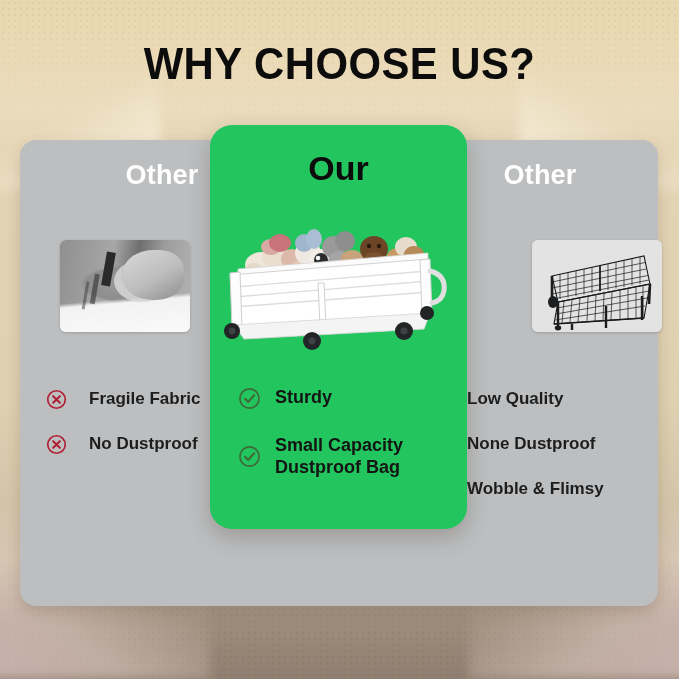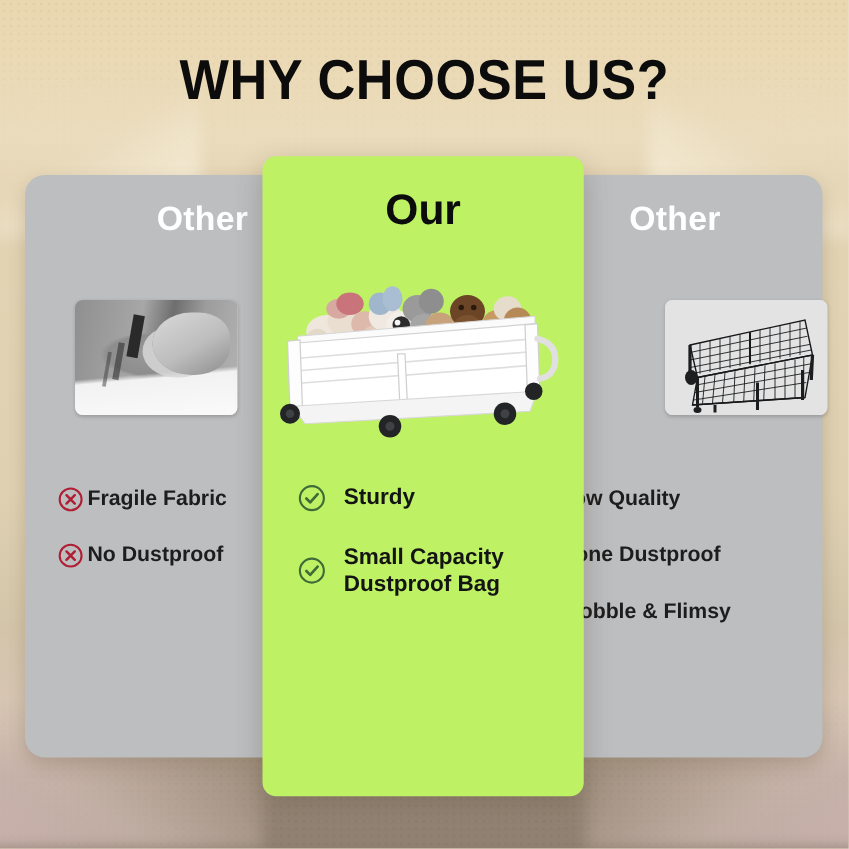--- a/index.html
+++ b/index.html
@@ -203,21 +203,21 @@
   
   .feat-list {
     position: absolute;
     left: 14px;
     top: 246px;
     width: 246px;
   }
   .feat {
     display: flex;
     align-items: center;
-    gap: 3px;
+    gap: 22px;
     margin-bottom: 19px;
     height: 26px;
   }
   .feat-label {
     font-size: 17px;
     font-weight: bold;
     color: #1d1d1d;
     line-height: 1.15;
     white-space: nowrap;
   }
@@ -226,23 +226,23 @@
     width: 21px;
     height: 21px;
   }
 
   
   .our-card {
     position: absolute;
     left: 210px;
     top: 125px;
     width: 257px;
-    height: 512px;
-    background: #bef264;
-    border-radius: 11px;
+    height: 404px;
+    background: #22c55e;
+    border-radius: 22px;
     box-shadow: 0 8px 22px rgba(80,60,40,0.28);
     overflow: hidden;
   }
   .our-title {
     position: absolute;
     top: 24px;
     width: 100%;
     text-align: center;
     font-weight: bold;
     font-size: 34px;

